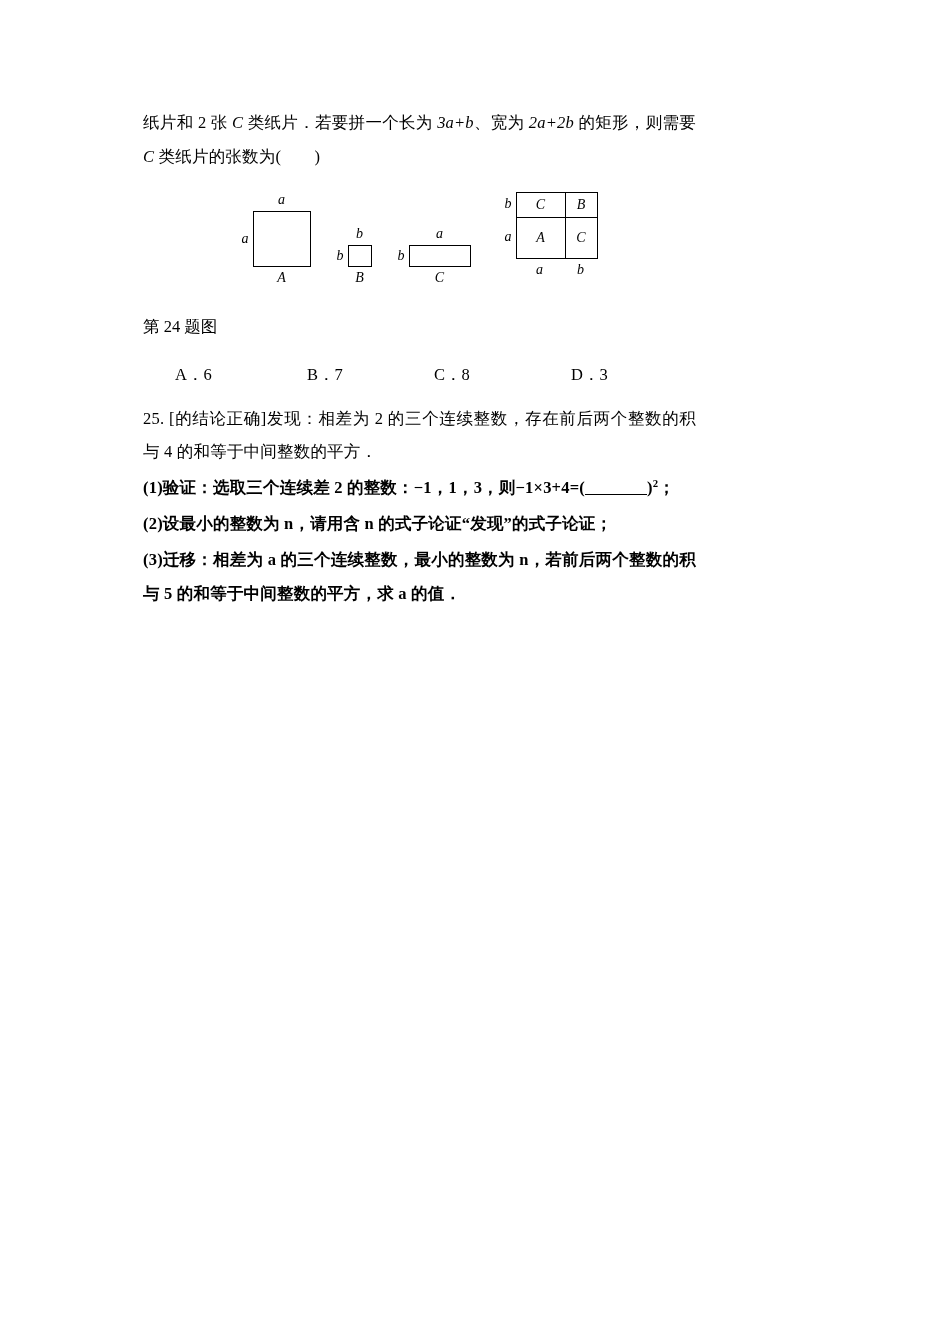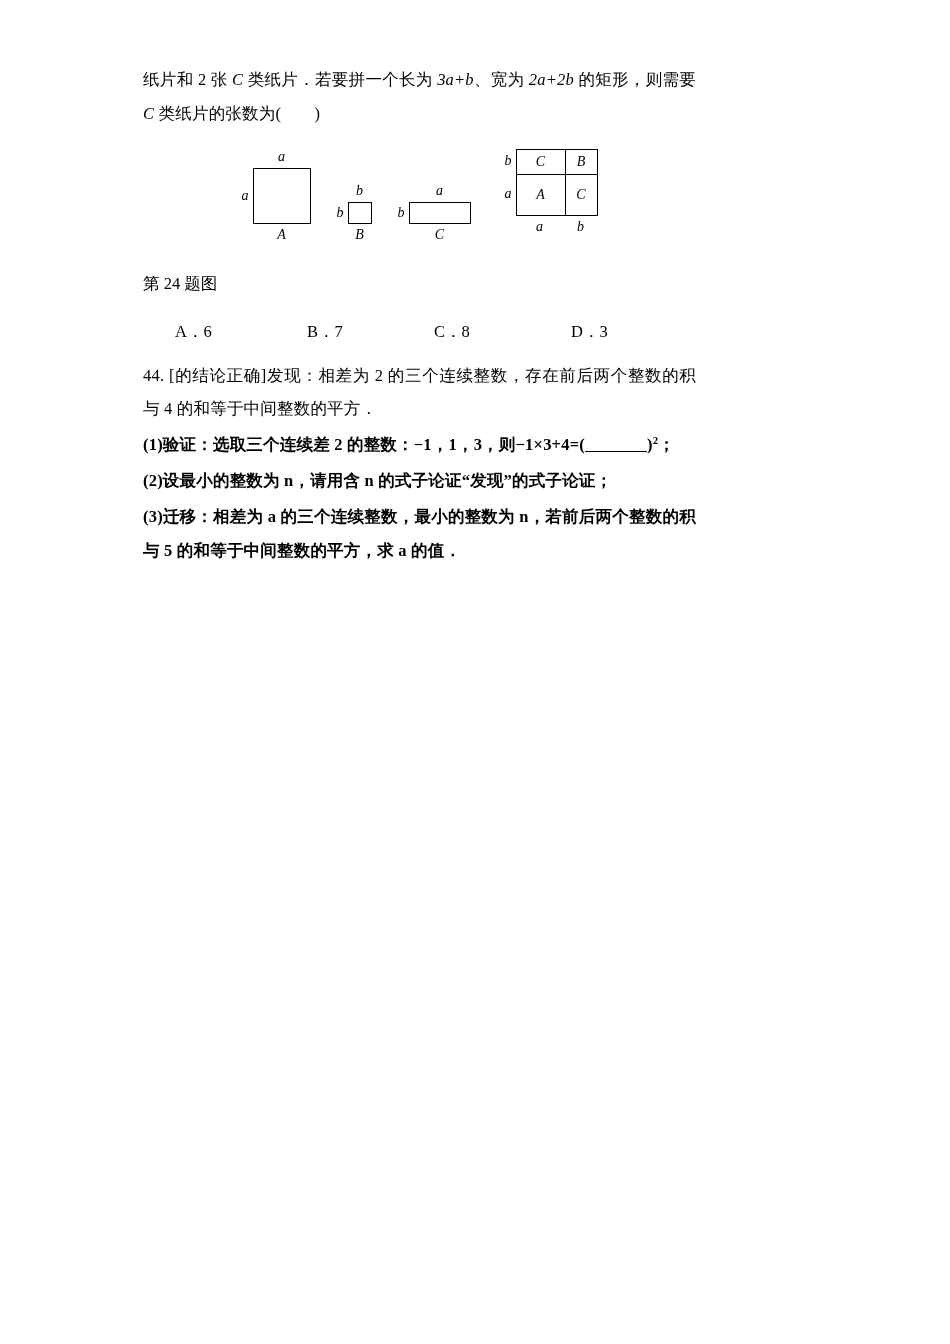--- a/index.html
+++ b/index.html
@@ -12,21 +12,21 @@
     height: 1344px;
     font-family: "Liberation Serif", serif;
     color: #000000;
     position: relative;
   }
   .page {
     position: relative;
     width: 836px;
     height: 1344px;
     box-sizing: border-box;
-    padding: 63px 140px 0 143px;
+    padding: 106px 140px 0 143px;
   }
   .para {
     font-size: 16.5px;
     line-height: 2.05;
     text-align: justify;
     letter-spacing: 0.2px;
   }
   .para-q24 {
     margin: 0 0 0 0;
   }
@@ -188,21 +188,21 @@
   <div class="fig-cap">第 24 题图</div>
 
   <div class="choices">
     <span class="c1">A．6</span>
     <span class="c2">B．7</span>
     <span class="c3">C．8</span>
     <span class="c4">D．3</span>
   </div>
 
   <div class="para q25">
-    <span>44.</span>
+    <span>25.</span>
     <span>[的结论正确]</span><span>发现：相差为 2 的三个连续整数，存在前后两个整数的积与 4 的和等于中间整数的平方．</span>
   </div>
 
   <div class="para sub">
     <span>(1)</span><span>验证：选取三个连续差 2 的整数：−1，1，3，则−1×3+4=(</span><span class="blank-underline"></span><span>)</span><sup>2</sup><span>；</span>
   </div>
 
   <div class="para sub">
     <span>(2)</span><span>设最小的整数为 n，请用含 n 的式子论证“发现”的式子论证；</span>
   </div>

